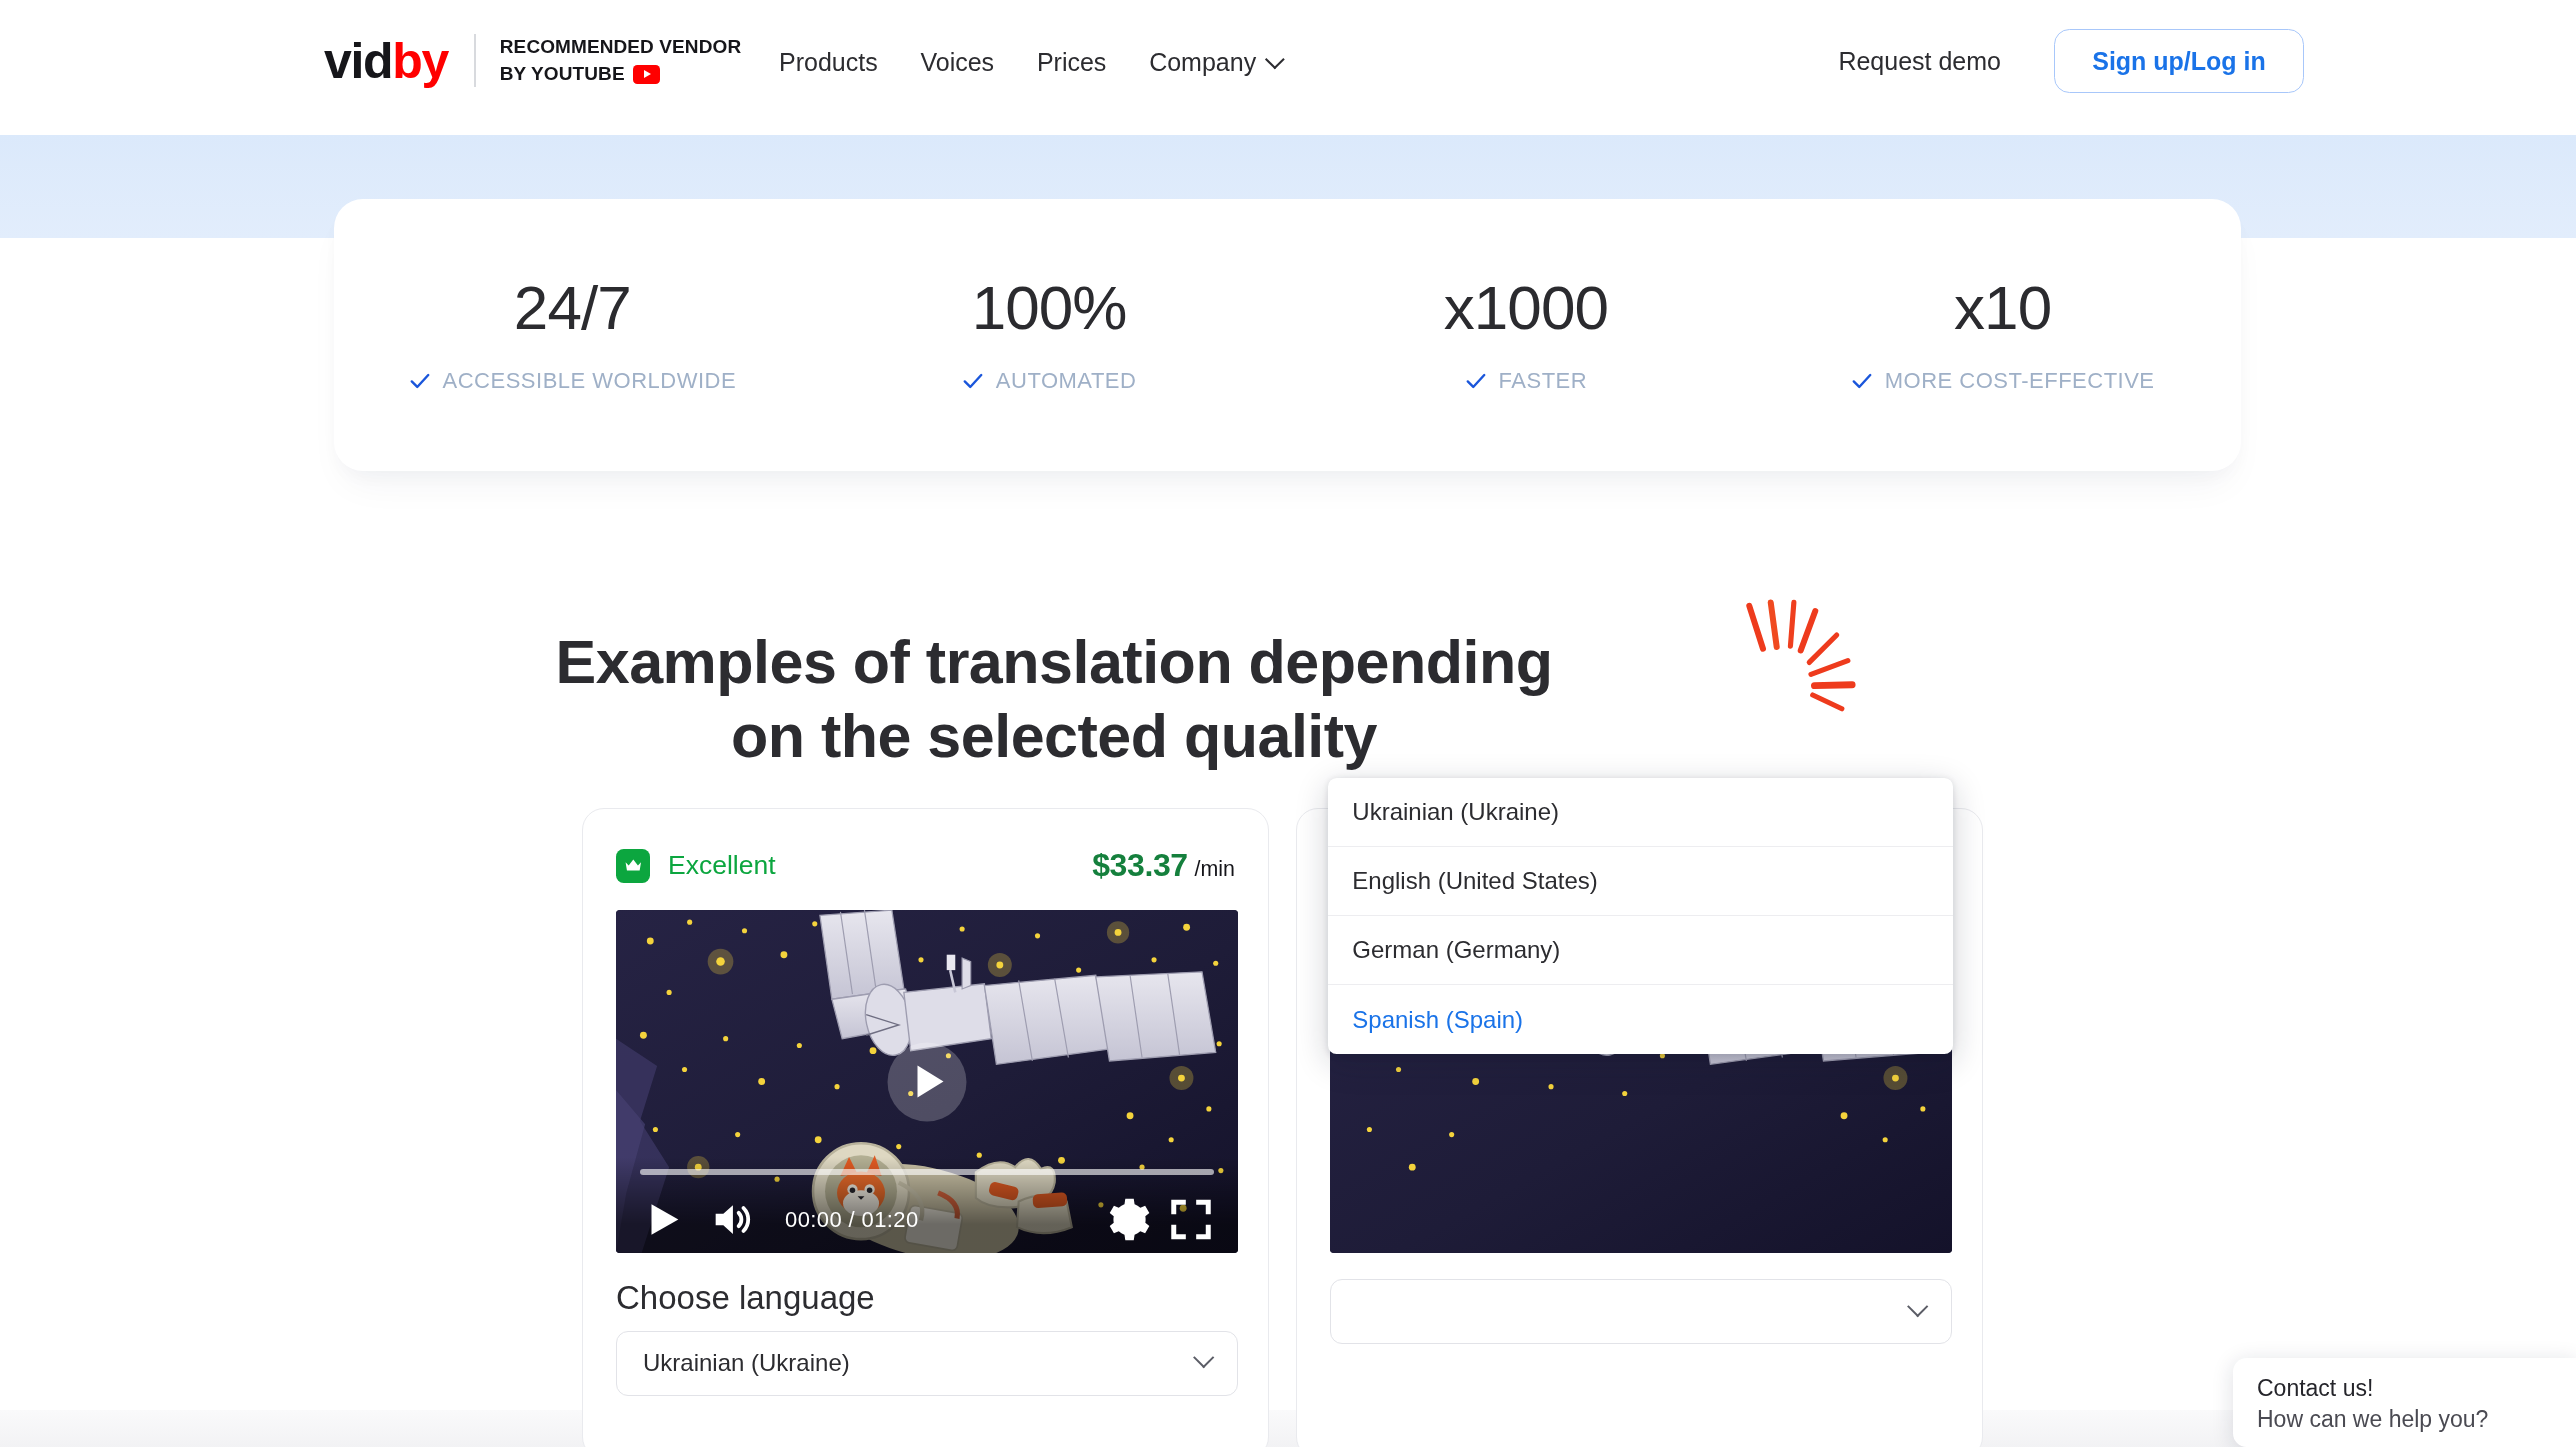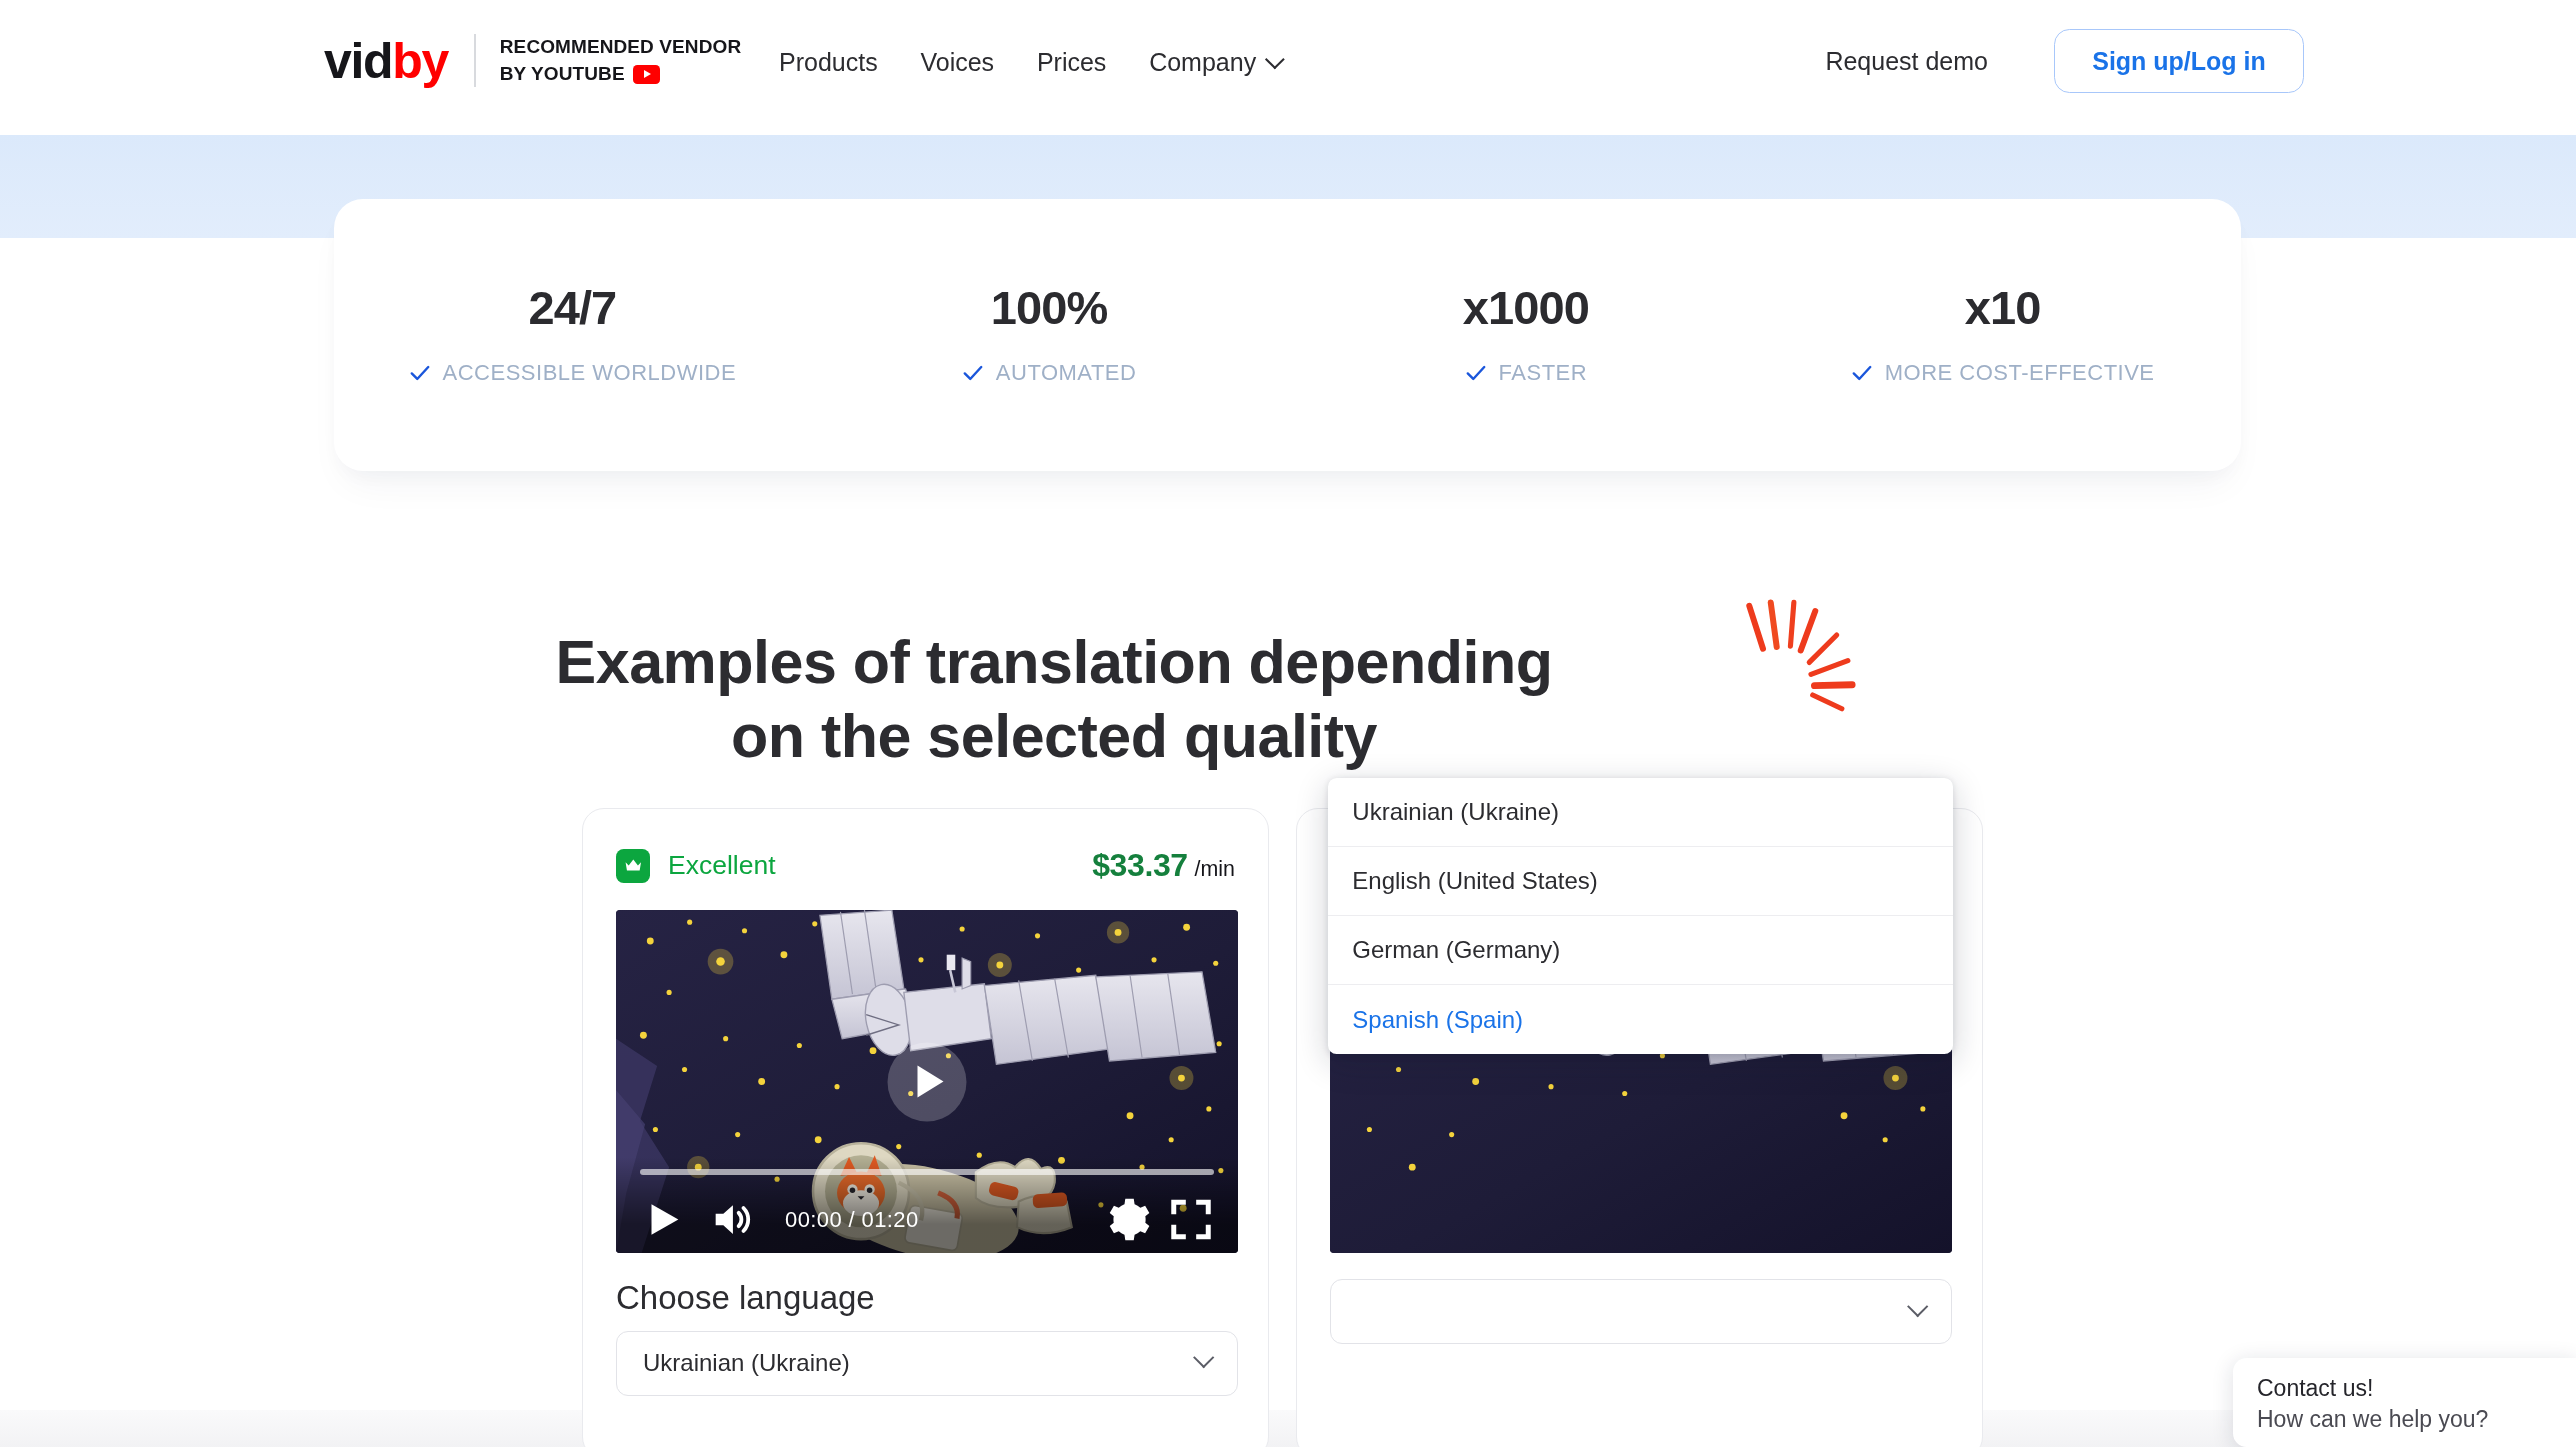--- a/index.html
+++ b/index.html
@@ -109,21 +109,20 @@
     border-right: 2.6px solid #2c2c30;
     border-bottom: 2.6px solid #2c2c30;
     transform: rotate(45deg) translate(-2.6px,-2.6px);
   }
 
   .header-right {
     position: absolute;
     right: 0; top: 29px;
     display: flex;
     align-items: center;
-    gap: 13px;
   }
   .request-demo {
     font-size: 25px;
     color: #2c2c30;
     cursor: pointer;
     white-space: nowrap;
   }
   .signup-btn {
     margin-left: 53px;
     margin-right: 272px;
@@ -170,22 +169,22 @@
   }
   .stat {
     flex: 1 1 0;
     display: flex;
     flex-direction: column;
     align-items: center;
     justify-content: center;
     gap: 0px;
   }
   .stat-value {
-    font-size: 47px;
-    font-weight: 700;
+    font-size: 62px;
+    font-weight: 400;
     color: #2b2b2f;
     letter-spacing: -0.9px;
     line-height: 1;
     margin-bottom: 29px;
     white-space: nowrap;
   }
   .stat-label-row {
     display: flex;
     align-items: center;
     gap: 12px;

